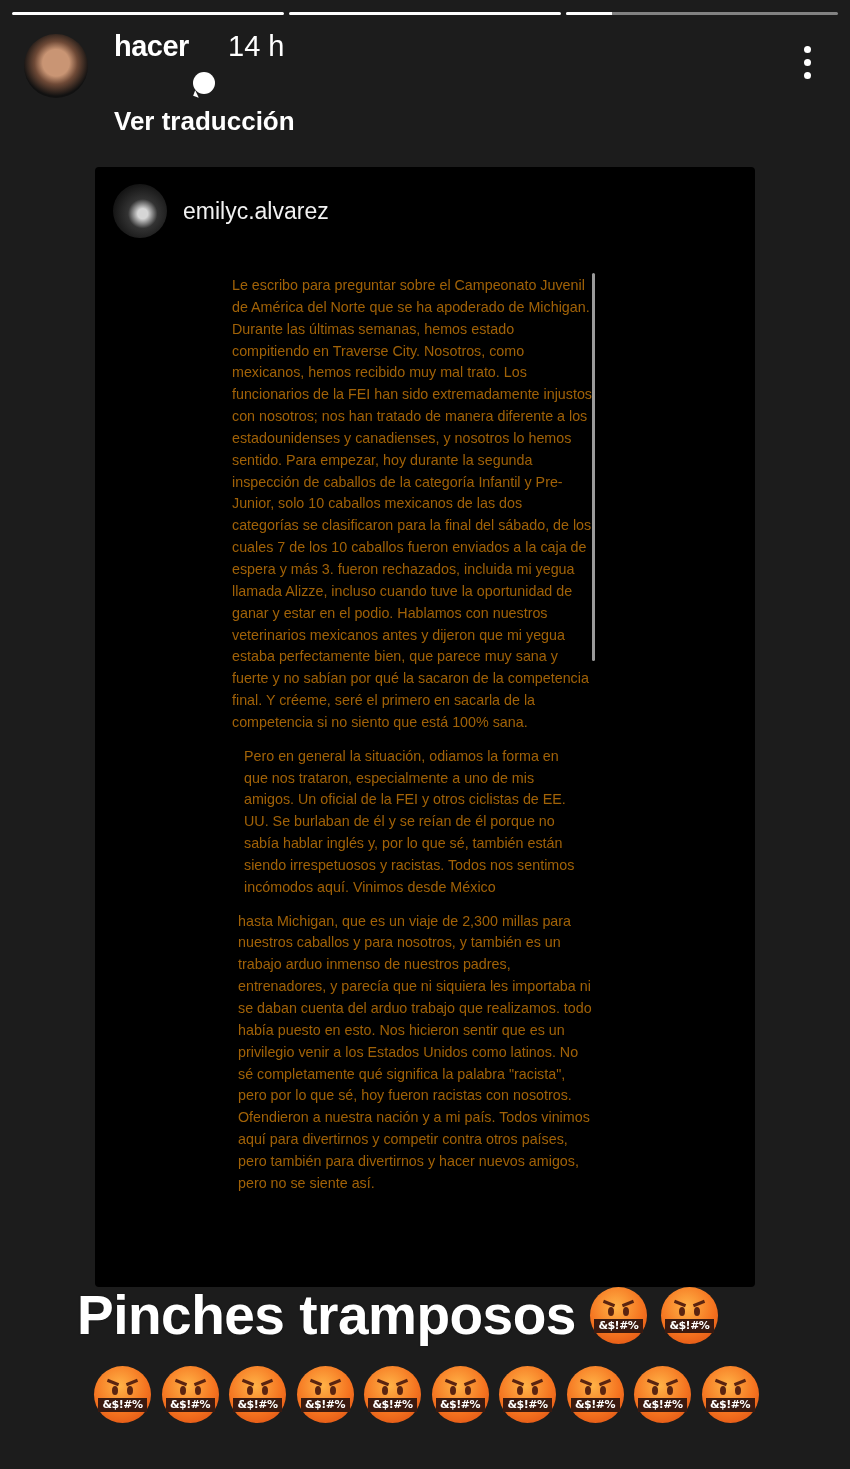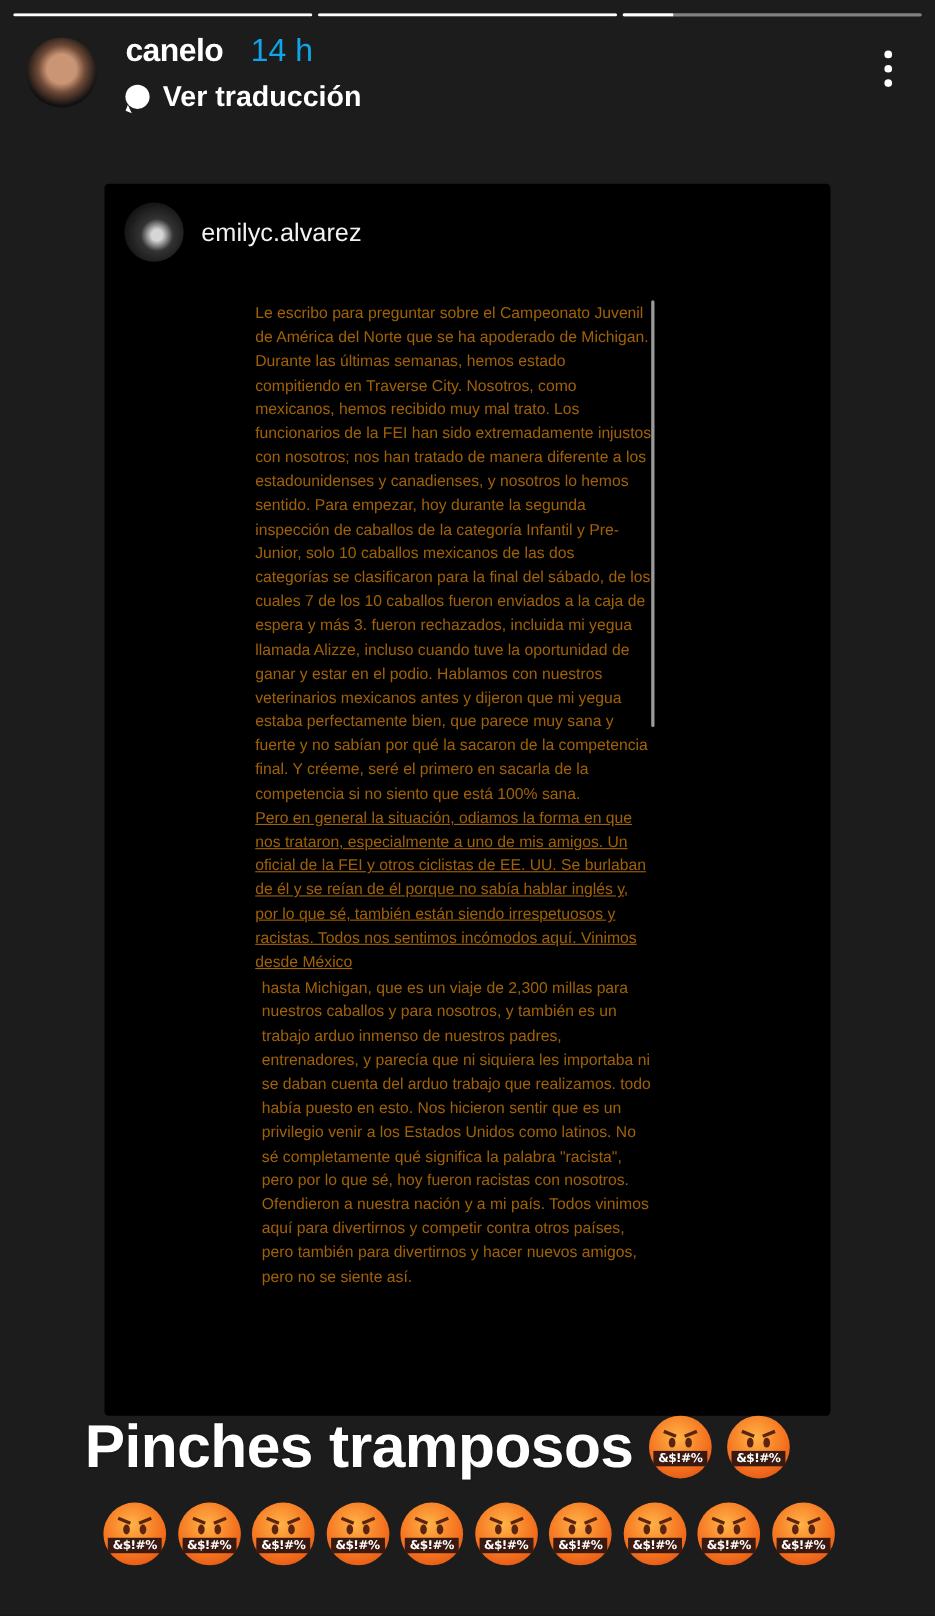--- a/index.html
+++ b/index.html
@@ -3,33 +3,33 @@
 <meta charset="utf-8">
 <style>
   html,body{margin:0;padding:0;}
   body{width:850px;height:1469px;background:#1c1c1c;position:relative;overflow:hidden;font-family:"Liberation Sans",sans-serif;color:#fff;}
   .progress{position:absolute;top:12px;left:12px;right:12px;display:flex;gap:5px;}
   .seg{flex:1;height:3px;background:rgba(255,255,255,0.45);border-radius:2px;overflow:hidden;}
   .seg .fill{height:100%;background:#fff;}
   .header{position:absolute;top:32px;left:24px;right:24px;height:80px;}
   .avatar{position:absolute;left:0;top:2px;width:64px;height:64px;border-radius:50%;background:radial-gradient(circle at 50% 45%,#c99574 0 28%,#6f4a37 45%,#111 70%);}
   .user{position:absolute;left:90px;top:-2px;font-size:29px;font-weight:bold;letter-spacing:-0.5px;}
-  .time{position:absolute;left:204px;top:-2px;font-size:29px;color:#0ea5e9;}
-  .translate{position:absolute;left:90px;top:40px;display:flex;align-items:center;gap:12px;}
+  .time{position:absolute;left:204px;top:-2px;font-size:29px;color:#ffffff;}
+  .translate{position:absolute;left:90px;top:40px;display:flex;align-items:center;gap:12px;flex-direction:column;}
   .bubble{width:22px;height:22px;background:#fff;border-radius:50%;position:relative;}
   .bubble:after{content:"";position:absolute;left:1px;bottom:-3px;border-left:6px solid #fff;border-top:6px solid transparent;transform:rotate(20deg);}
   .translate-label{font-size:26px;font-weight:bold;}
   .more{position:absolute;right:14px;top:14px;width:8px;display:flex;flex-direction:column;gap:6px;cursor:pointer;}
   .more span{display:block;width:7px;height:7px;border-radius:50%;background:#fff;}
   .card{position:absolute;left:95px;top:167px;width:660px;height:1120px;background:#000;border-radius:4px;}
   .card-avatar{position:absolute;left:18px;top:17px;width:54px;height:54px;border-radius:50%;background:radial-gradient(circle at 55% 55%,#d6d6d6 0 12%,#333 35%,#151515 70%);}
   .card-user{position:absolute;left:88px;top:31px;font-size:23px;color:#f2f2f2;}
   .letter{position:absolute;left:137px;top:108px;width:360px;font-size:14.3px;line-height:21.85px;color:#a16207;}
   .letter p{margin:0;}
-  .letter .p2{margin:0;text-decoration:underline;}
+  .letter .p2{margin:12px;}
   .letter .p3{margin:2px 0 0 6px;}
   .scroll{position:absolute;left:497px;top:106px;width:3px;height:388px;background:#9a9a9a;border-radius:2px;}
   .caption{position:absolute;left:77px;top:1283px;display:flex;align-items:center;gap:14px;justify-content:center;}
   .caption-text{font-size:55px;font-weight:bold;letter-spacing:-0.5px;color:#fff;text-shadow:0 0 2px rgba(0,0,0,0.5);}
   .emoji{width:57px;height:57px;border-radius:50%;background:radial-gradient(circle at 45% 35%,#ffb347 0,#f57420 55%,#d9480f 100%);position:relative;display:inline-block;}
   .emoji .brow{position:absolute;top:15px;width:12px;height:3px;background:#5a2410;}
   .emoji .brow.l{left:13px;transform:rotate(22deg);}
   .emoji .brow.r{right:13px;transform:rotate(-22deg);}
   .emoji .eye{position:absolute;top:20px;width:6px;height:9px;border-radius:50%;background:#5a2410;}
   .emoji .eye.l{left:18px;}
@@ -47,21 +47,21 @@
   <div class="seg">
       <div class="fill" style="width:100%"></div>
     </div>
   <div class="seg">
       <div class="fill" style="width:17%"></div>
     </div>
 </div>
 
 <div class="header">
   <div class="avatar"></div>
-  <span class="user">canelo</span>
+  <span class="user">hacer</span>
   <span class="time">14 h</span>
   <div class="translate">
     <span class="bubble"></span>
     <span class="translate-label">Ver traducción</span>
   </div>
   <div class="more">
     <span></span>
     <span></span>
     <span></span>
   </div>

